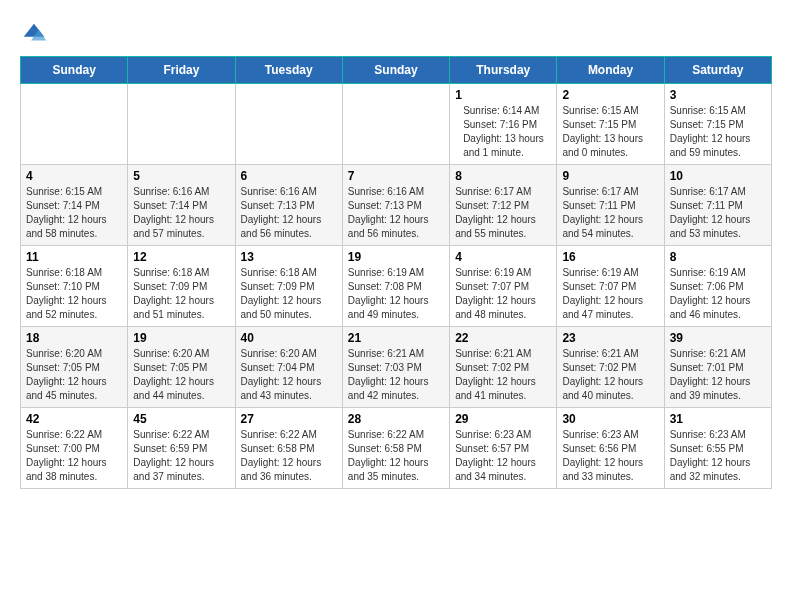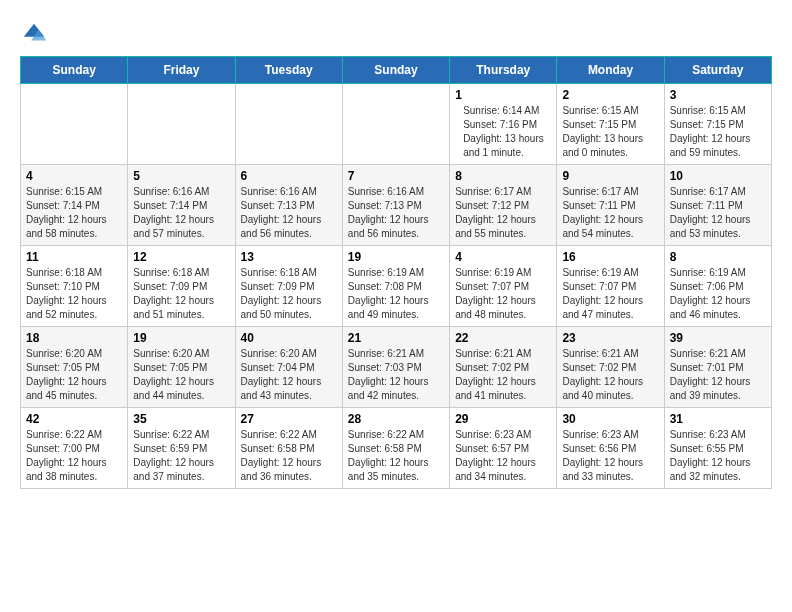--- a/index.html
+++ b/index.html
@@ -306,21 +306,21 @@
       </tr>
       <tr>
         <td>
           <span class="day-number">42</span>
           <div class="day-info" style="white-space: pre-line;">Sunrise: 6:22 AM
 Sunset: 7:00 PM
 Daylight: 12 hours
 and 38 minutes.</div>
         </td>
         <td>
-          <span class="day-number">35</span>
+          <span class="day-number">45</span>
           <div class="day-info" style="white-space: pre-line;">Sunrise: 6:22 AM
 Sunset: 6:59 PM
 Daylight: 12 hours
 and 37 minutes.</div>
         </td>
         <td>
           <span class="day-number">27</span>
           <div class="day-info" style="white-space: pre-line;">Sunrise: 6:22 AM
 Sunset: 6:58 PM
 Daylight: 12 hours

